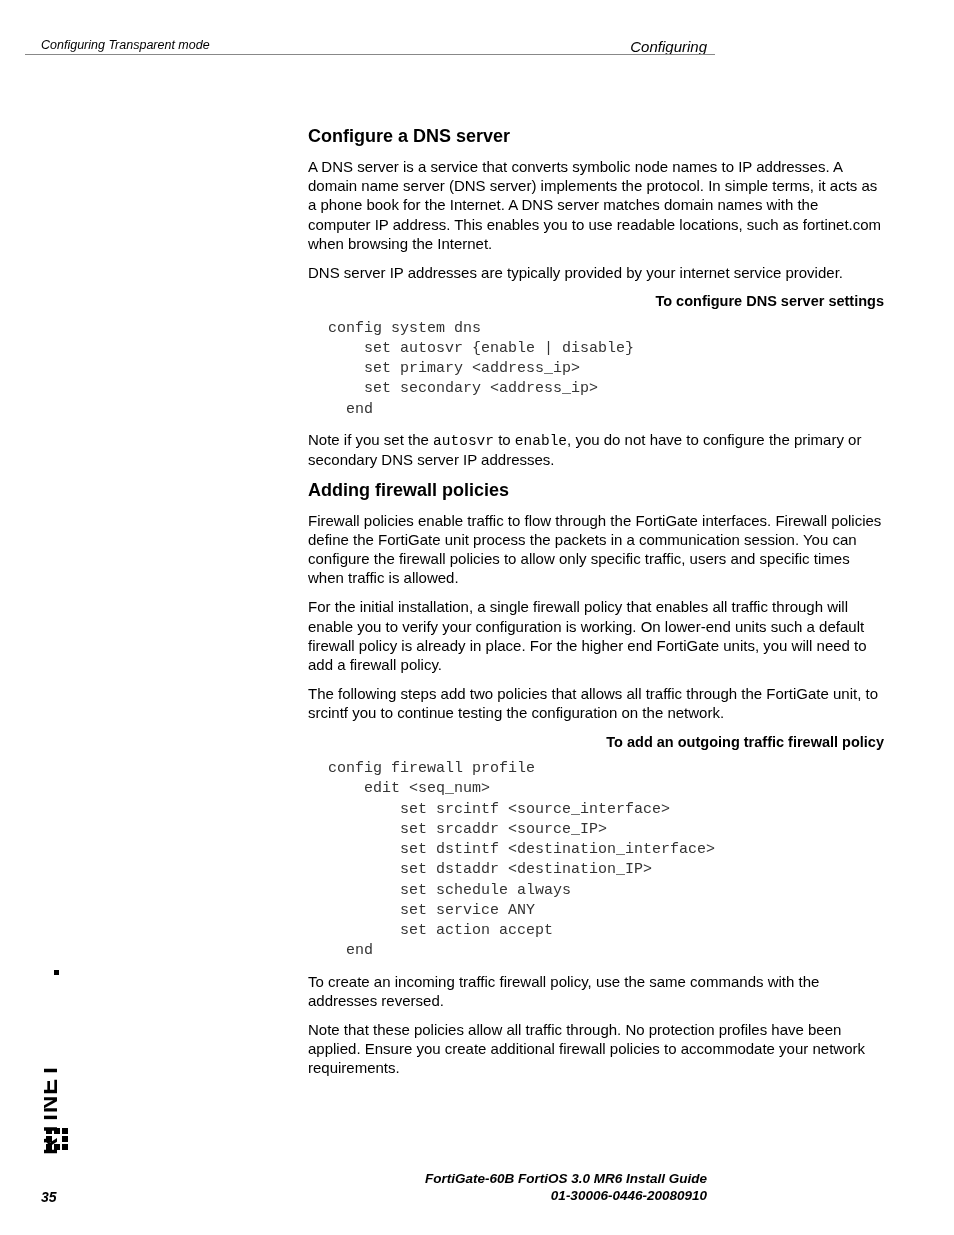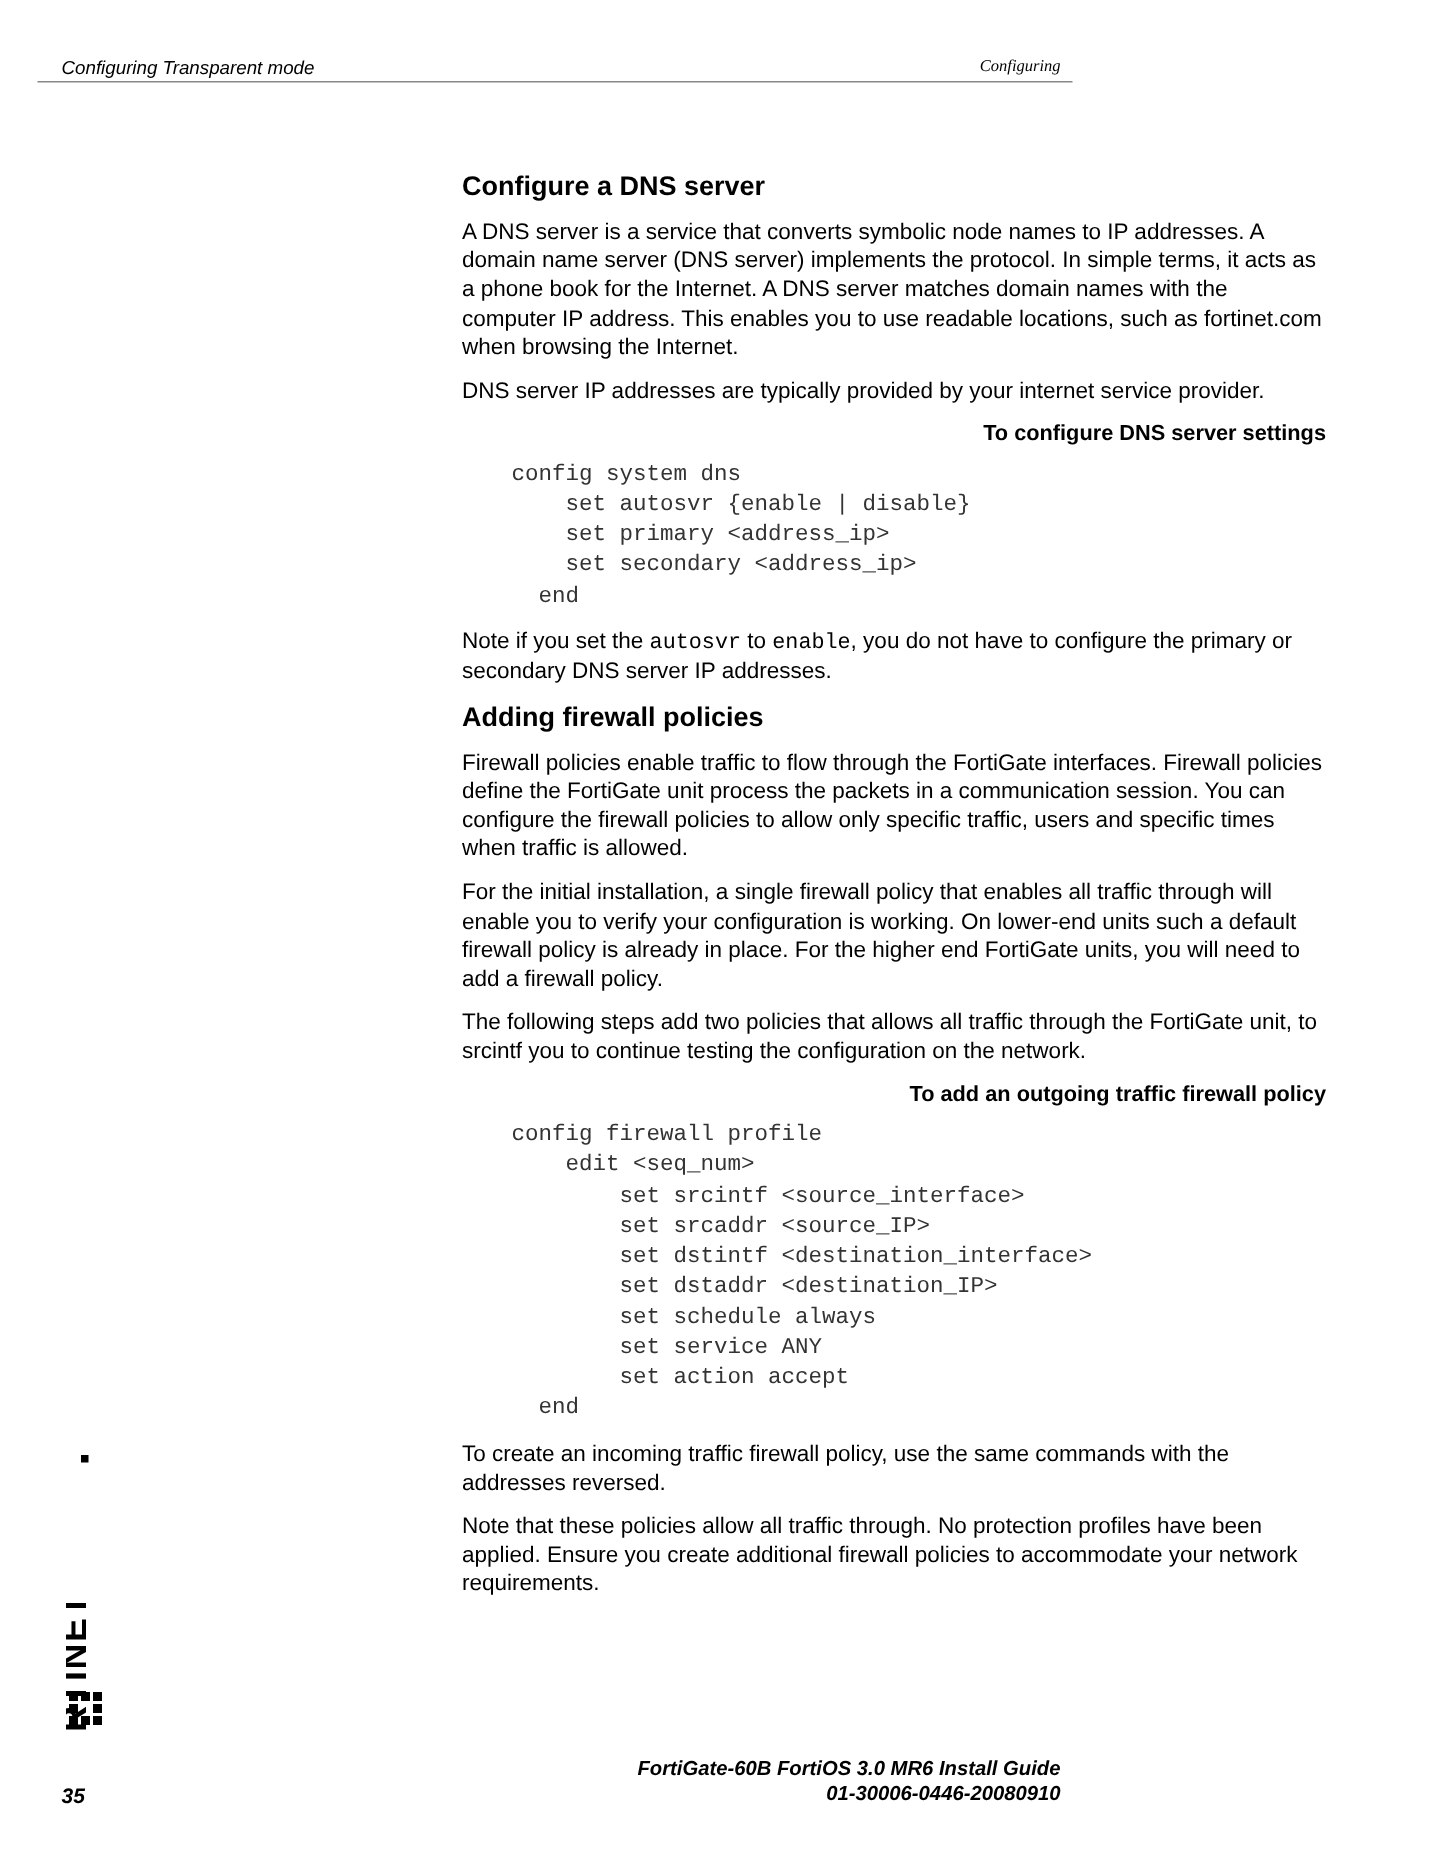--- a/index.html
+++ b/index.html
@@ -34,36 +34,35 @@
       left: 41px;
       font-style: italic;
       font-size: 12.5px;
       color: #000;
     }
     .header-right {
       position: absolute;
       top: 38px;
       right: 48px;
       font-style: italic;
-      font-size: 11px;
+      font-size: 15px;
       color: #000;
       text-align: left;
-      font-family: Liberation Serif, serif;
     }
     .content {
       position: absolute;
       top: 110px;
       left: 308px;
       width: 576px;
     }
     h2 {
       font-size: 18px;
       font-weight: bold;
       margin-bottom: 10px;
-      margin-top: 4px;
+      margin-top: 16px;
     }
     h2.second {
       margin-top: 8px;
     }
     p {
       font-size: 15px;
       line-height: 1.28;
       margin-bottom: 10px;
     }
     .subhead {
@@ -71,21 +70,21 @@
       font-weight: bold;
       margin-top: 5px;
       margin-bottom: 8px;
       text-align: right;
     }
     pre {
       font-family: "Courier New", Courier, monospace;
       font-size: 15px;
       line-height: 1.35;
       white-space: pre;
-      margin-left: 33px;
+      margin-left: 20px;
       margin-bottom: 10px;
       color: #333;
     }
     .inline-mono {
       font-family: "Courier New", Courier, monospace;
       font-size: 14.5px;
     }
     .footer {
       position: absolute;
       bottom: 30px;

